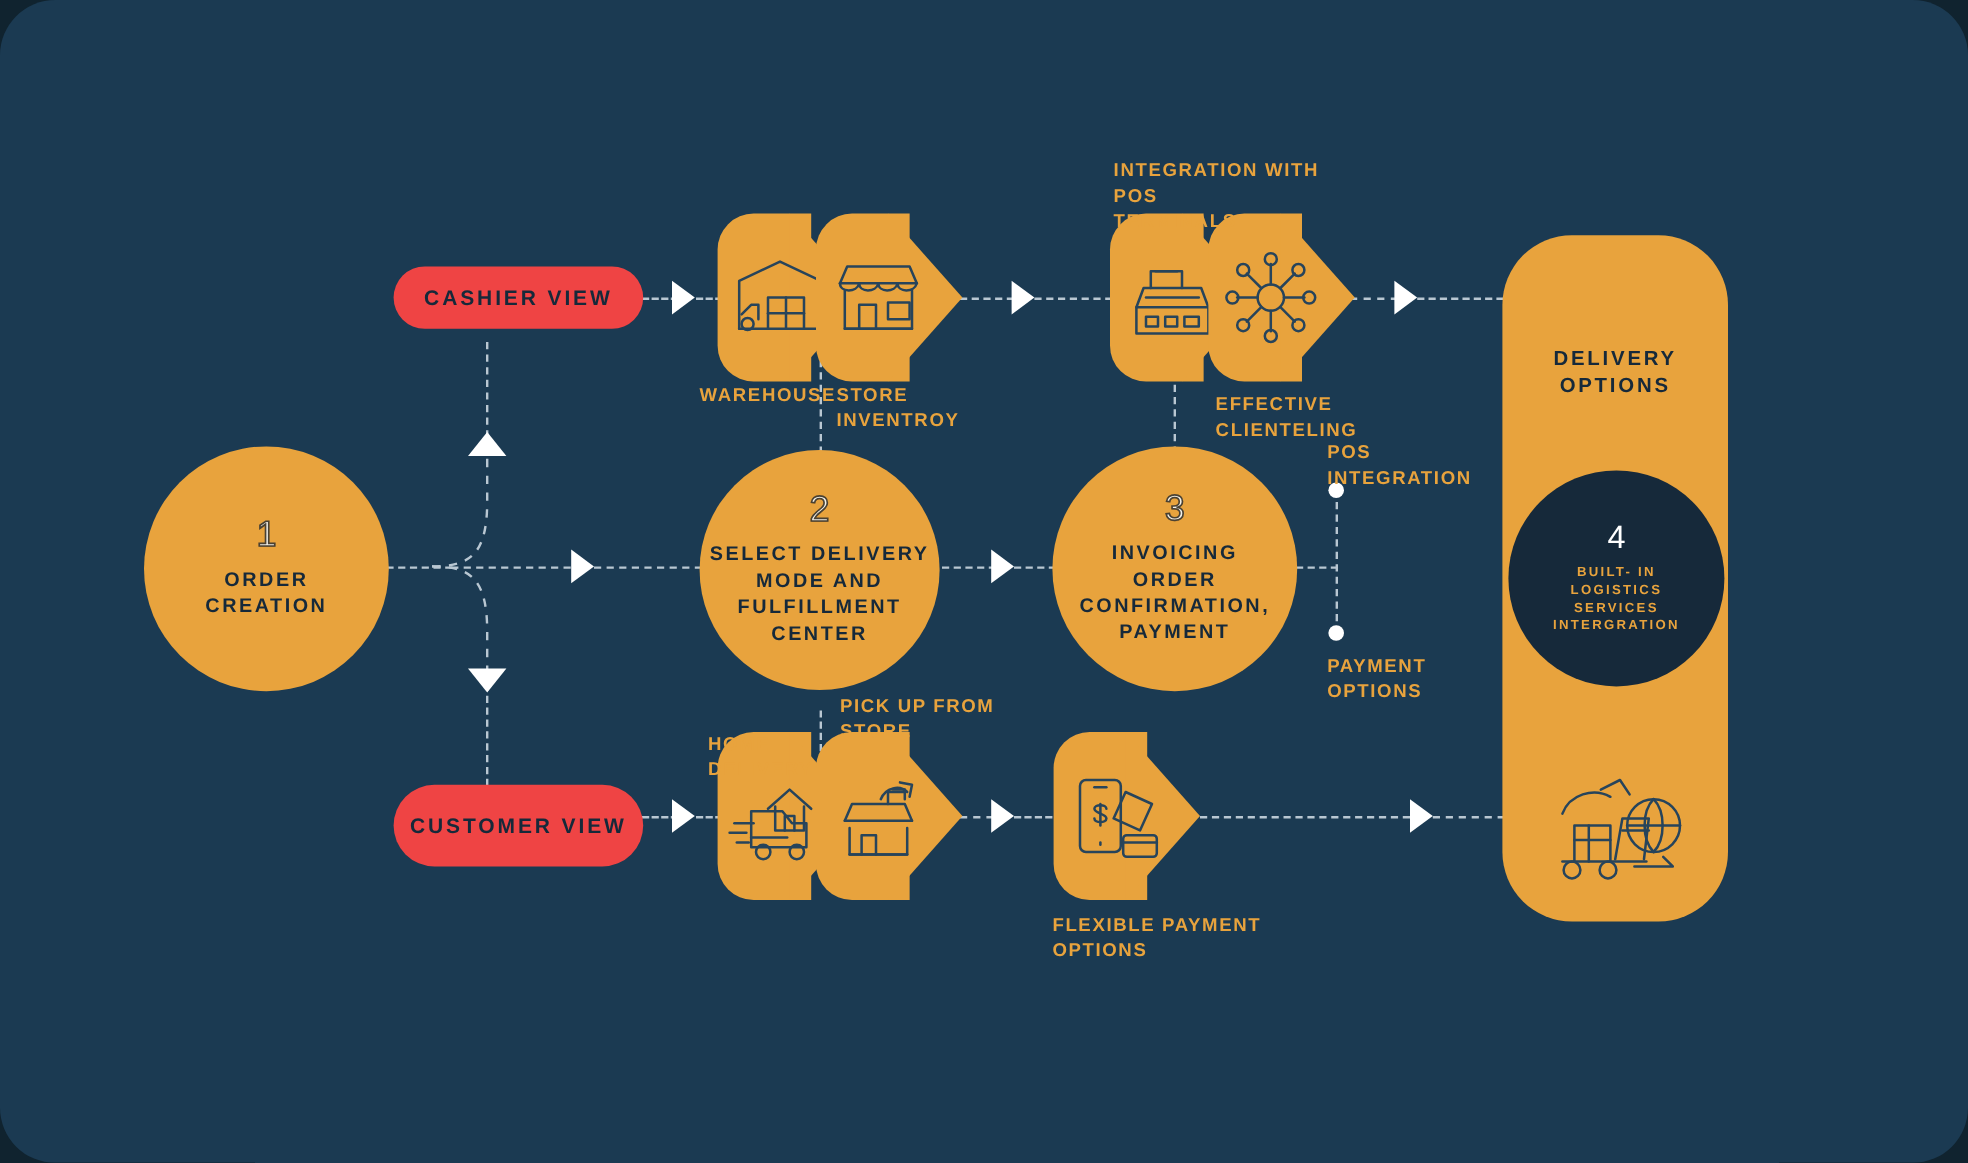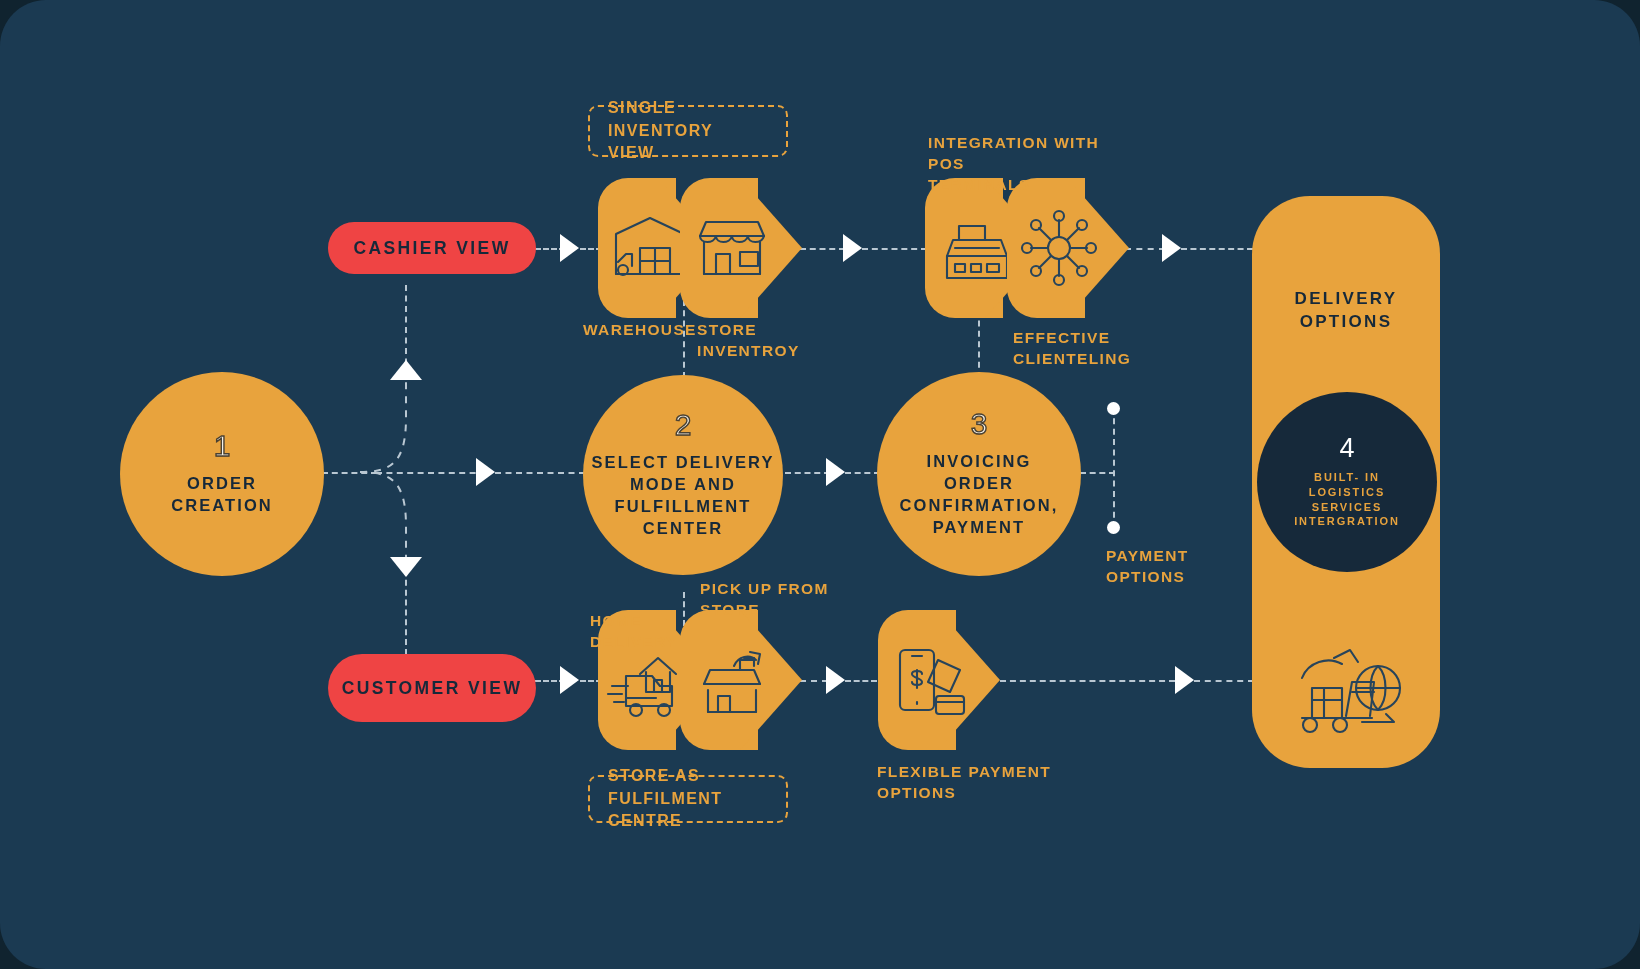--- a/index.html
+++ b/index.html
@@ -227,29 +227,21 @@
 
   <div class="hline" style="left:1000px;top:680px;width:175px;"></div>
   <div class="arrR" style="left:1175px;top:666px;"></div>
   <div class="hline" style="left:1194px;top:680px;width:60px;"></div>
 
   <div class="vline" style="left:683px;top:592px;height:62px;"></div>
 
   <div class="vline gold" style="left:1345px;top:343px;height:50px;"></div>
   <div class="vline gold" style="left:1345px;top:572px;height:60px;"></div>
 
-  <div class="dashpill" style="left:588px;top:105px;width:200px;height:52px;">
-    <span>SINGLE INVENTORY
-VIEW</span>
-  </div>
-
-  <div class="dashpill" style="left:588px;top:775px;width:200px;height:48px;">
-    <span>STORE AS
-FULFILMENT CENTRE</span>
-  </div>
+
 
   <div class="pill" style="left:328px;top:222px;width:208px;height:52px;">
     <span>CASHIER VIEW</span>
   </div>
 
   <div class="pill" style="left:328px;top:654px;width:208px;height:68px;">
     <span>CUSTOMER VIEW</span>
   </div>
 
   <div class="circ" style="left:120px;top:372px;width:204px;height:204px;">
@@ -456,20 +448,22 @@
 
   <div class="lbl" style="left:697px;top:320px;width:140px;">STORE
 INVENTROY</div>
 
   <div class="lbl" style="left:1013px;top:328px;width:160px;">EFFECTIVE
 CLIENTELING</div>
 
   <div class="lbl" style="left:928px;top:133px;width:200px;">INTEGRATION WITH POS
 TERMINALS</div>
 
+  <div class="lbl" style="left:1106px;top:368px;width:160px;">POS
+INTEGRATION</div>
 
   <div class="lbl" style="left:1106px;top:546px;width:160px;">PAYMENT
 OPTIONS</div>
 
   <div class="lbl" style="left:590px;top:611px;width:130px;">HOME
 DELIVERY</div>
 
   <div class="lbl" style="left:700px;top:579px;width:150px;">PICK UP FROM
 STORE</div>
 

